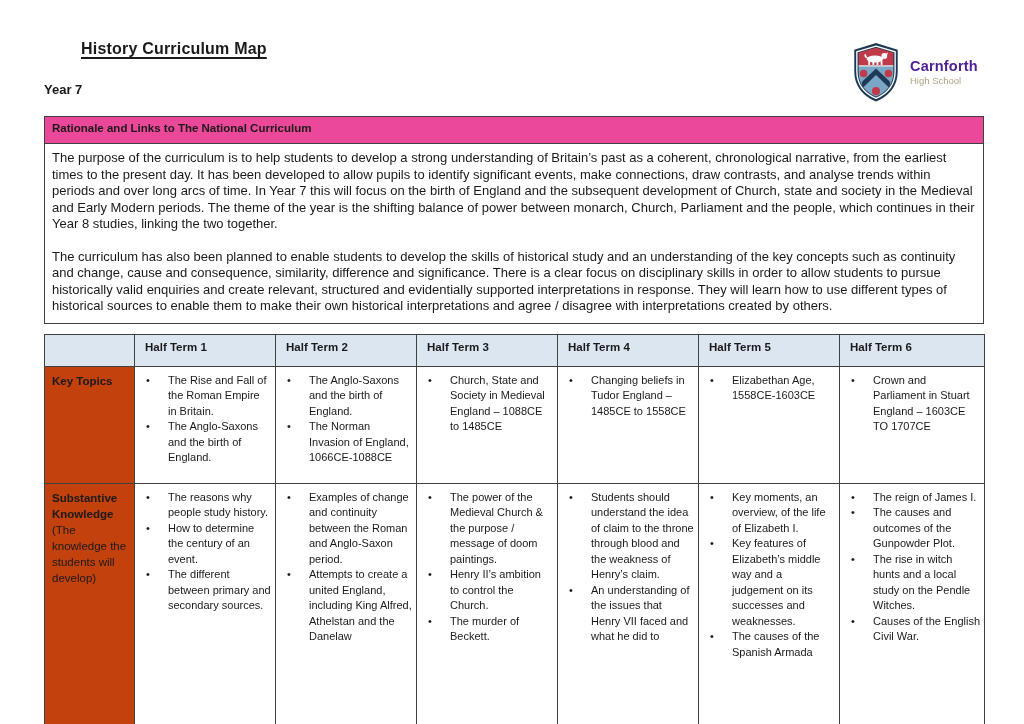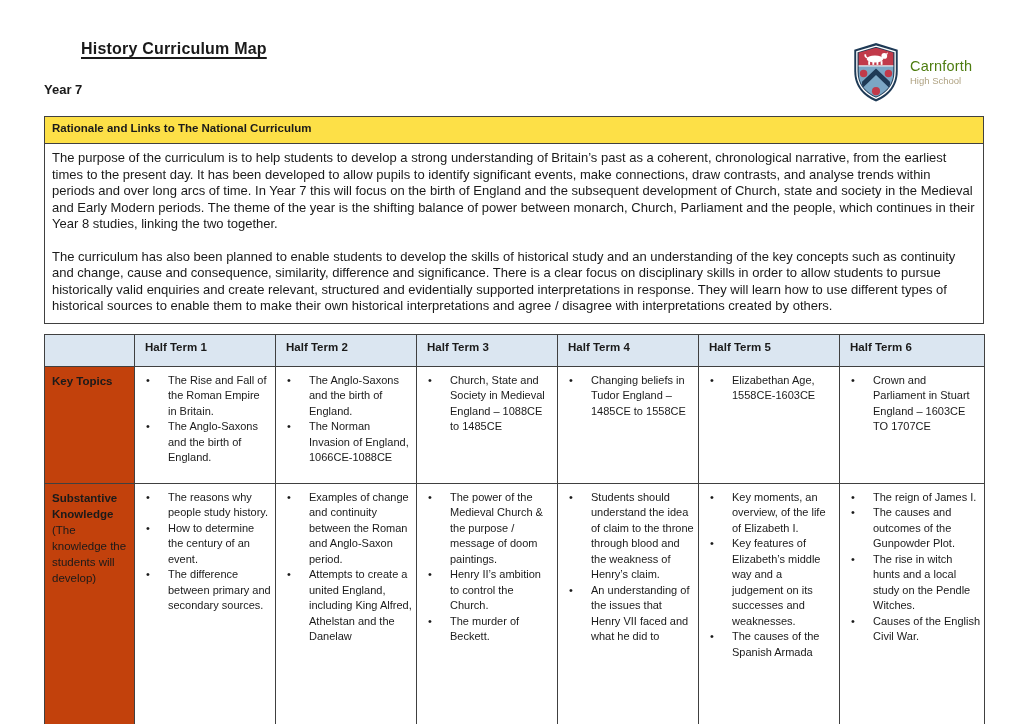--- a/index.html
+++ b/index.html
@@ -34,38 +34,38 @@
   .logo {
     position: absolute;
     top: 42px;
     left: 853px;
     display: flex;
     align-items: center;
     gap: 11px;
   }
   .logo-text .school-name {
     font-size: 14.5px;
-    font-weight: normal;
-    color: #4d7c0f;
+    font-weight: bold;
+    color: #4c1d95;
     letter-spacing: 0.2px;
   }
   .logo-text .school-type {
     font-size: 9.5px;
     color: #b0a383;
     margin-top: 1px;
   }
 
   
   .rationale {
     margin-top: 19px;
     width: 940px;
     border: 1.5px solid #404040;
   }
   .rationale-header {
-    background: #fde047;
+    background: #ec4899;
     border-bottom: 1px solid #404040;
     padding: 5px 1px 9px 7px;
     font-size: 11.5px;
     font-weight: bold;
   }
   .rationale-body {
     padding: 6px 8px 8px 7px;
     font-size: 13px;
     line-height: 16.5px;
   }
@@ -239,21 +239,21 @@
         </tr>
         <tr class="substantive">
           <th class="row-label">
             <span>Substantive Knowledge</span>
             <span class="label-note">(The knowledge the students will develop)</span>
           </th>
           <td>
               <ul class="bullets">
                 <li>The reasons why people study history.</li>
                 <li>How to determine the century of an event.</li>
-                <li>The difference between primary and secondary sources.</li>
+                <li>The different between primary and secondary sources.</li>
               </ul>
             </td>
           <td>
               <ul class="bullets">
                 <li>Examples of change and continuity between the Roman and Anglo-Saxon period.</li>
                 <li>Attempts to create a united England, including King Alfred, Athelstan and the Danelaw</li>
               </ul>
             </td>
           <td>
               <ul class="bullets">

